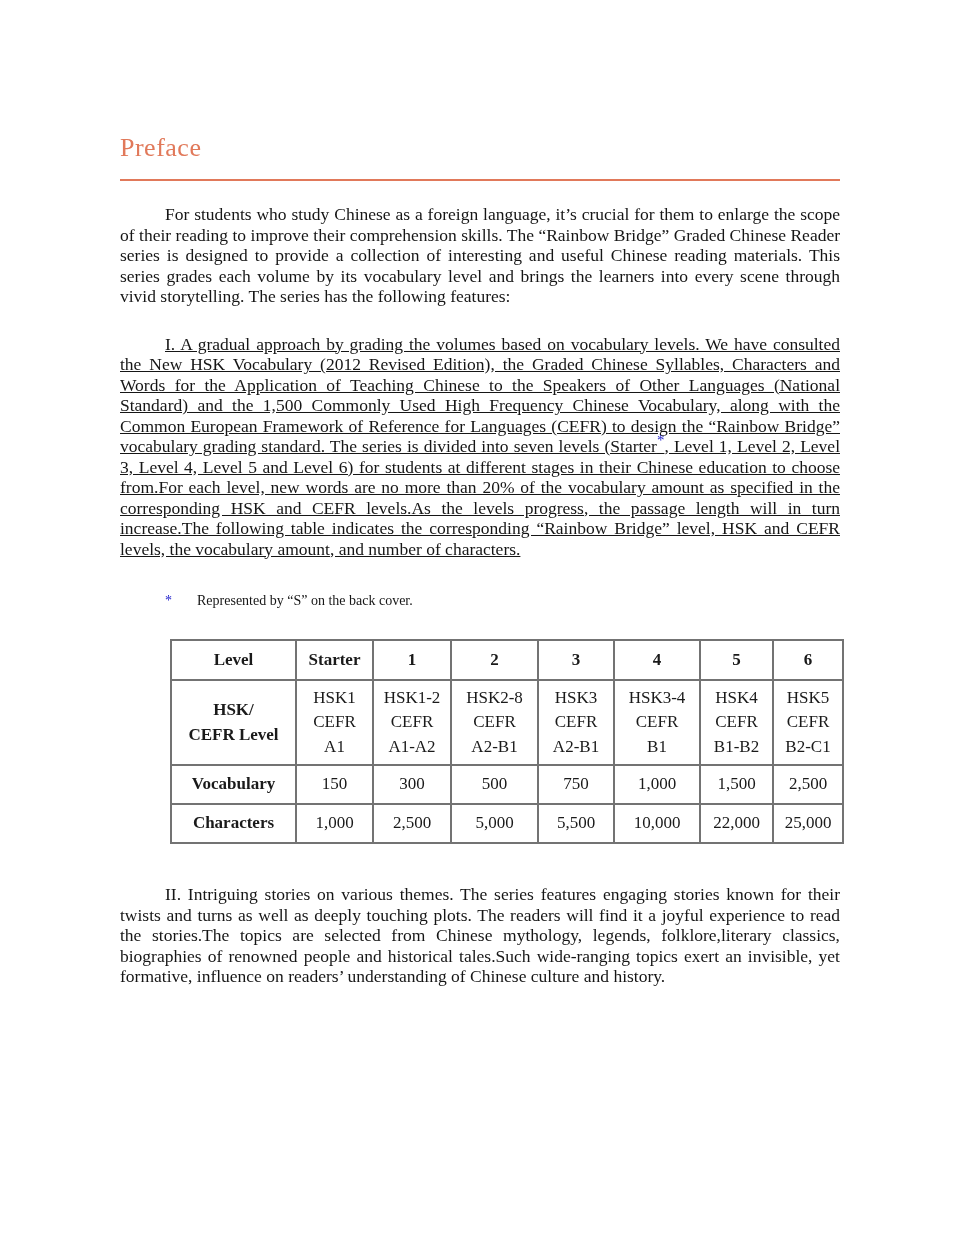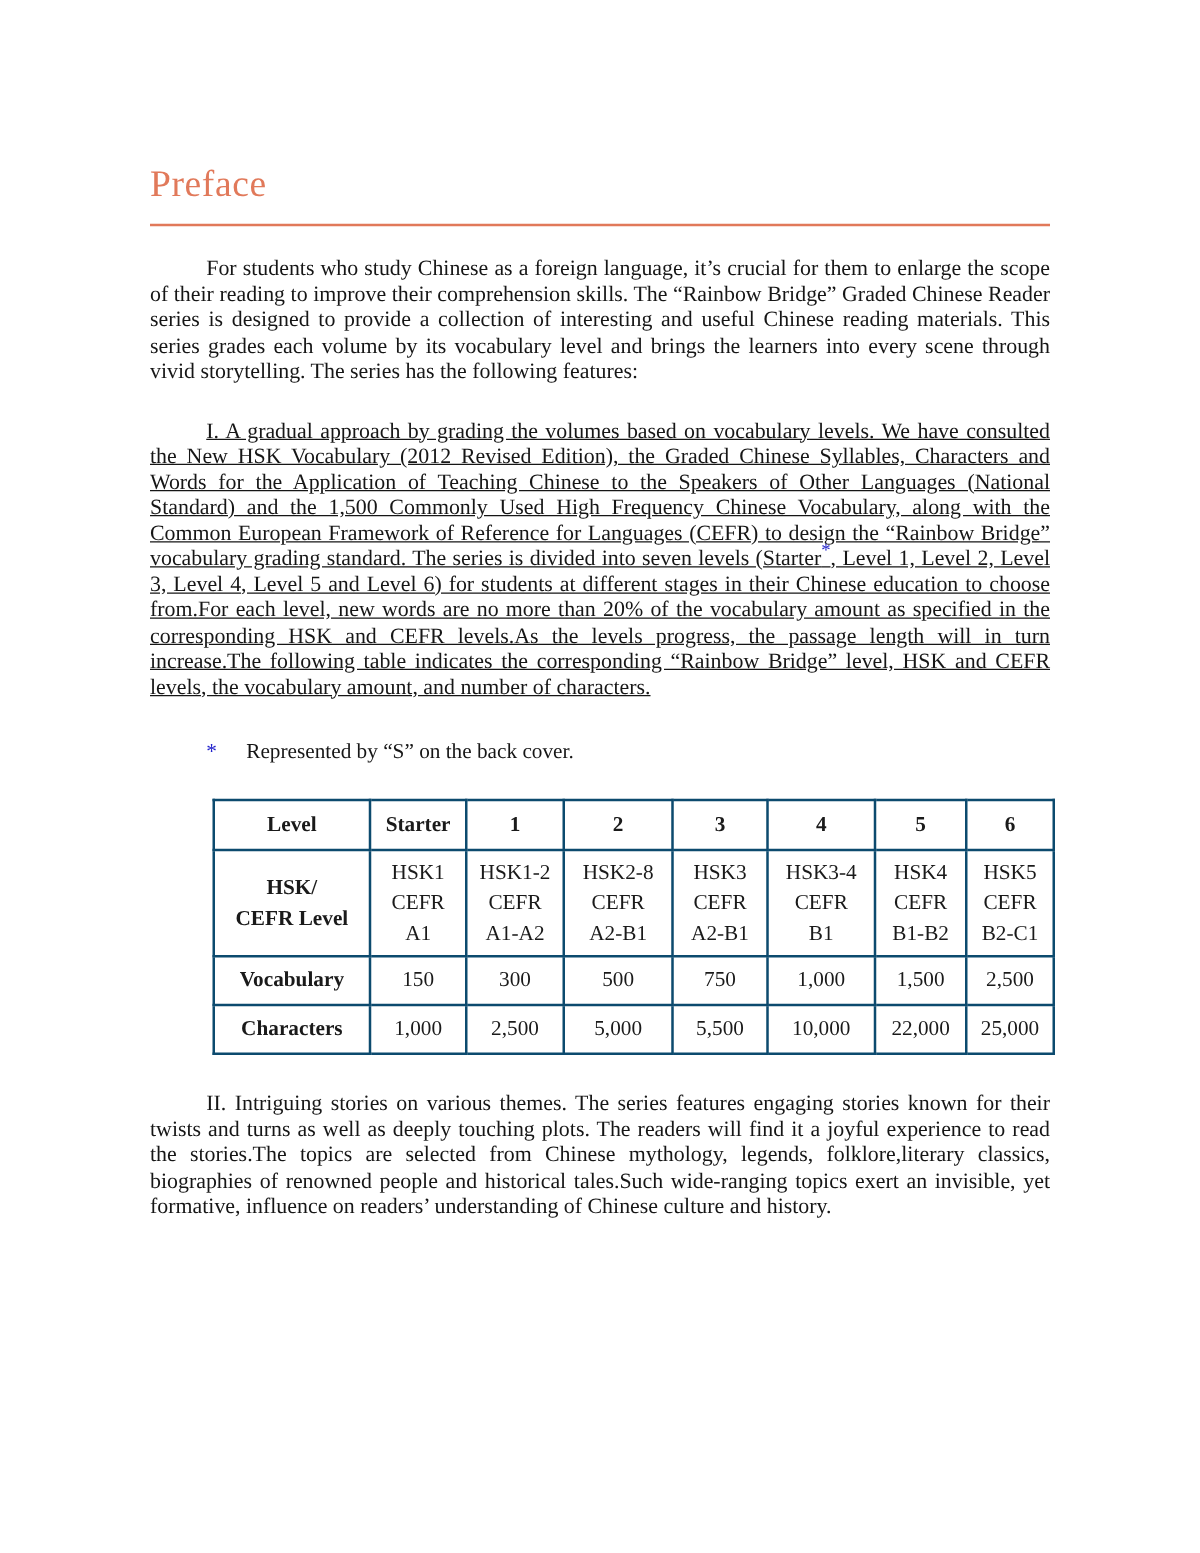--- a/index.html
+++ b/index.html
@@ -16,71 +16,71 @@
   }
   .page {
     box-sizing: border-box;
     width: 960px;
     height: 1242px;
     padding: 0 120px;
   }
   .doc-title {
     margin: 0;
     padding-top: 128px;
-    font-size: 30px;
+    font-size: 26px;
     line-height: 40px;
     font-weight: normal;
     color: #e1795a;
     letter-spacing: 0.5px;
   }
   .title-rule {
     border: none;
     border-top: 2px solid #e1795a;
     margin: 11px 0 0 0;
   }
   .body-text {
     margin: 0;
     font-size: 17.5px;
     line-height: 20.5px;
     text-align: justify;
     text-indent: 45px;
   }
   .para-intro    { margin-top: 23px; }
   .para-grading  { margin-top: 27px; text-decoration: underline; }
-  .para-stories  { margin-top: 28px; }
+  .para-stories  { margin-top: 40px; }
   .sup-star {
     color: #2222cc;
     font-size: 15px;
     vertical-align: super;
     line-height: 0;
   }
   .footnote {
     margin-top: 31px;
     padding-left: 45px;
-    font-size: 17px;
+    font-size: 14px;
     line-height: 21px;
     text-align: left;
     text-indent: 0;
   }
   .footnote .marker {
     color: #2222cc;
     display: inline-block;
     width: 32px;
   }
   table.levels {
     margin-top: 28px;
     margin-left: 50px;
     border-collapse: collapse;
     table-layout: fixed;
     width: 672px;
     font-size: 17px;
     color: #1a1a1a;
   }
   table.levels td {
-    border: 2px solid #0c4a6e;
+    border: 2px solid #737373;
     text-align: center;
     vertical-align: middle;
     padding: 0 2px;
     white-space: pre-line;
     line-height: 1.45;
   }
   tr.row-header td { height: 38px; font-weight: bold; }
   tr.row-hsk td    { height: 83px; }
   tr.row-vocab td  { height: 37px; }
   tr.row-chars td  { height: 37px; }

